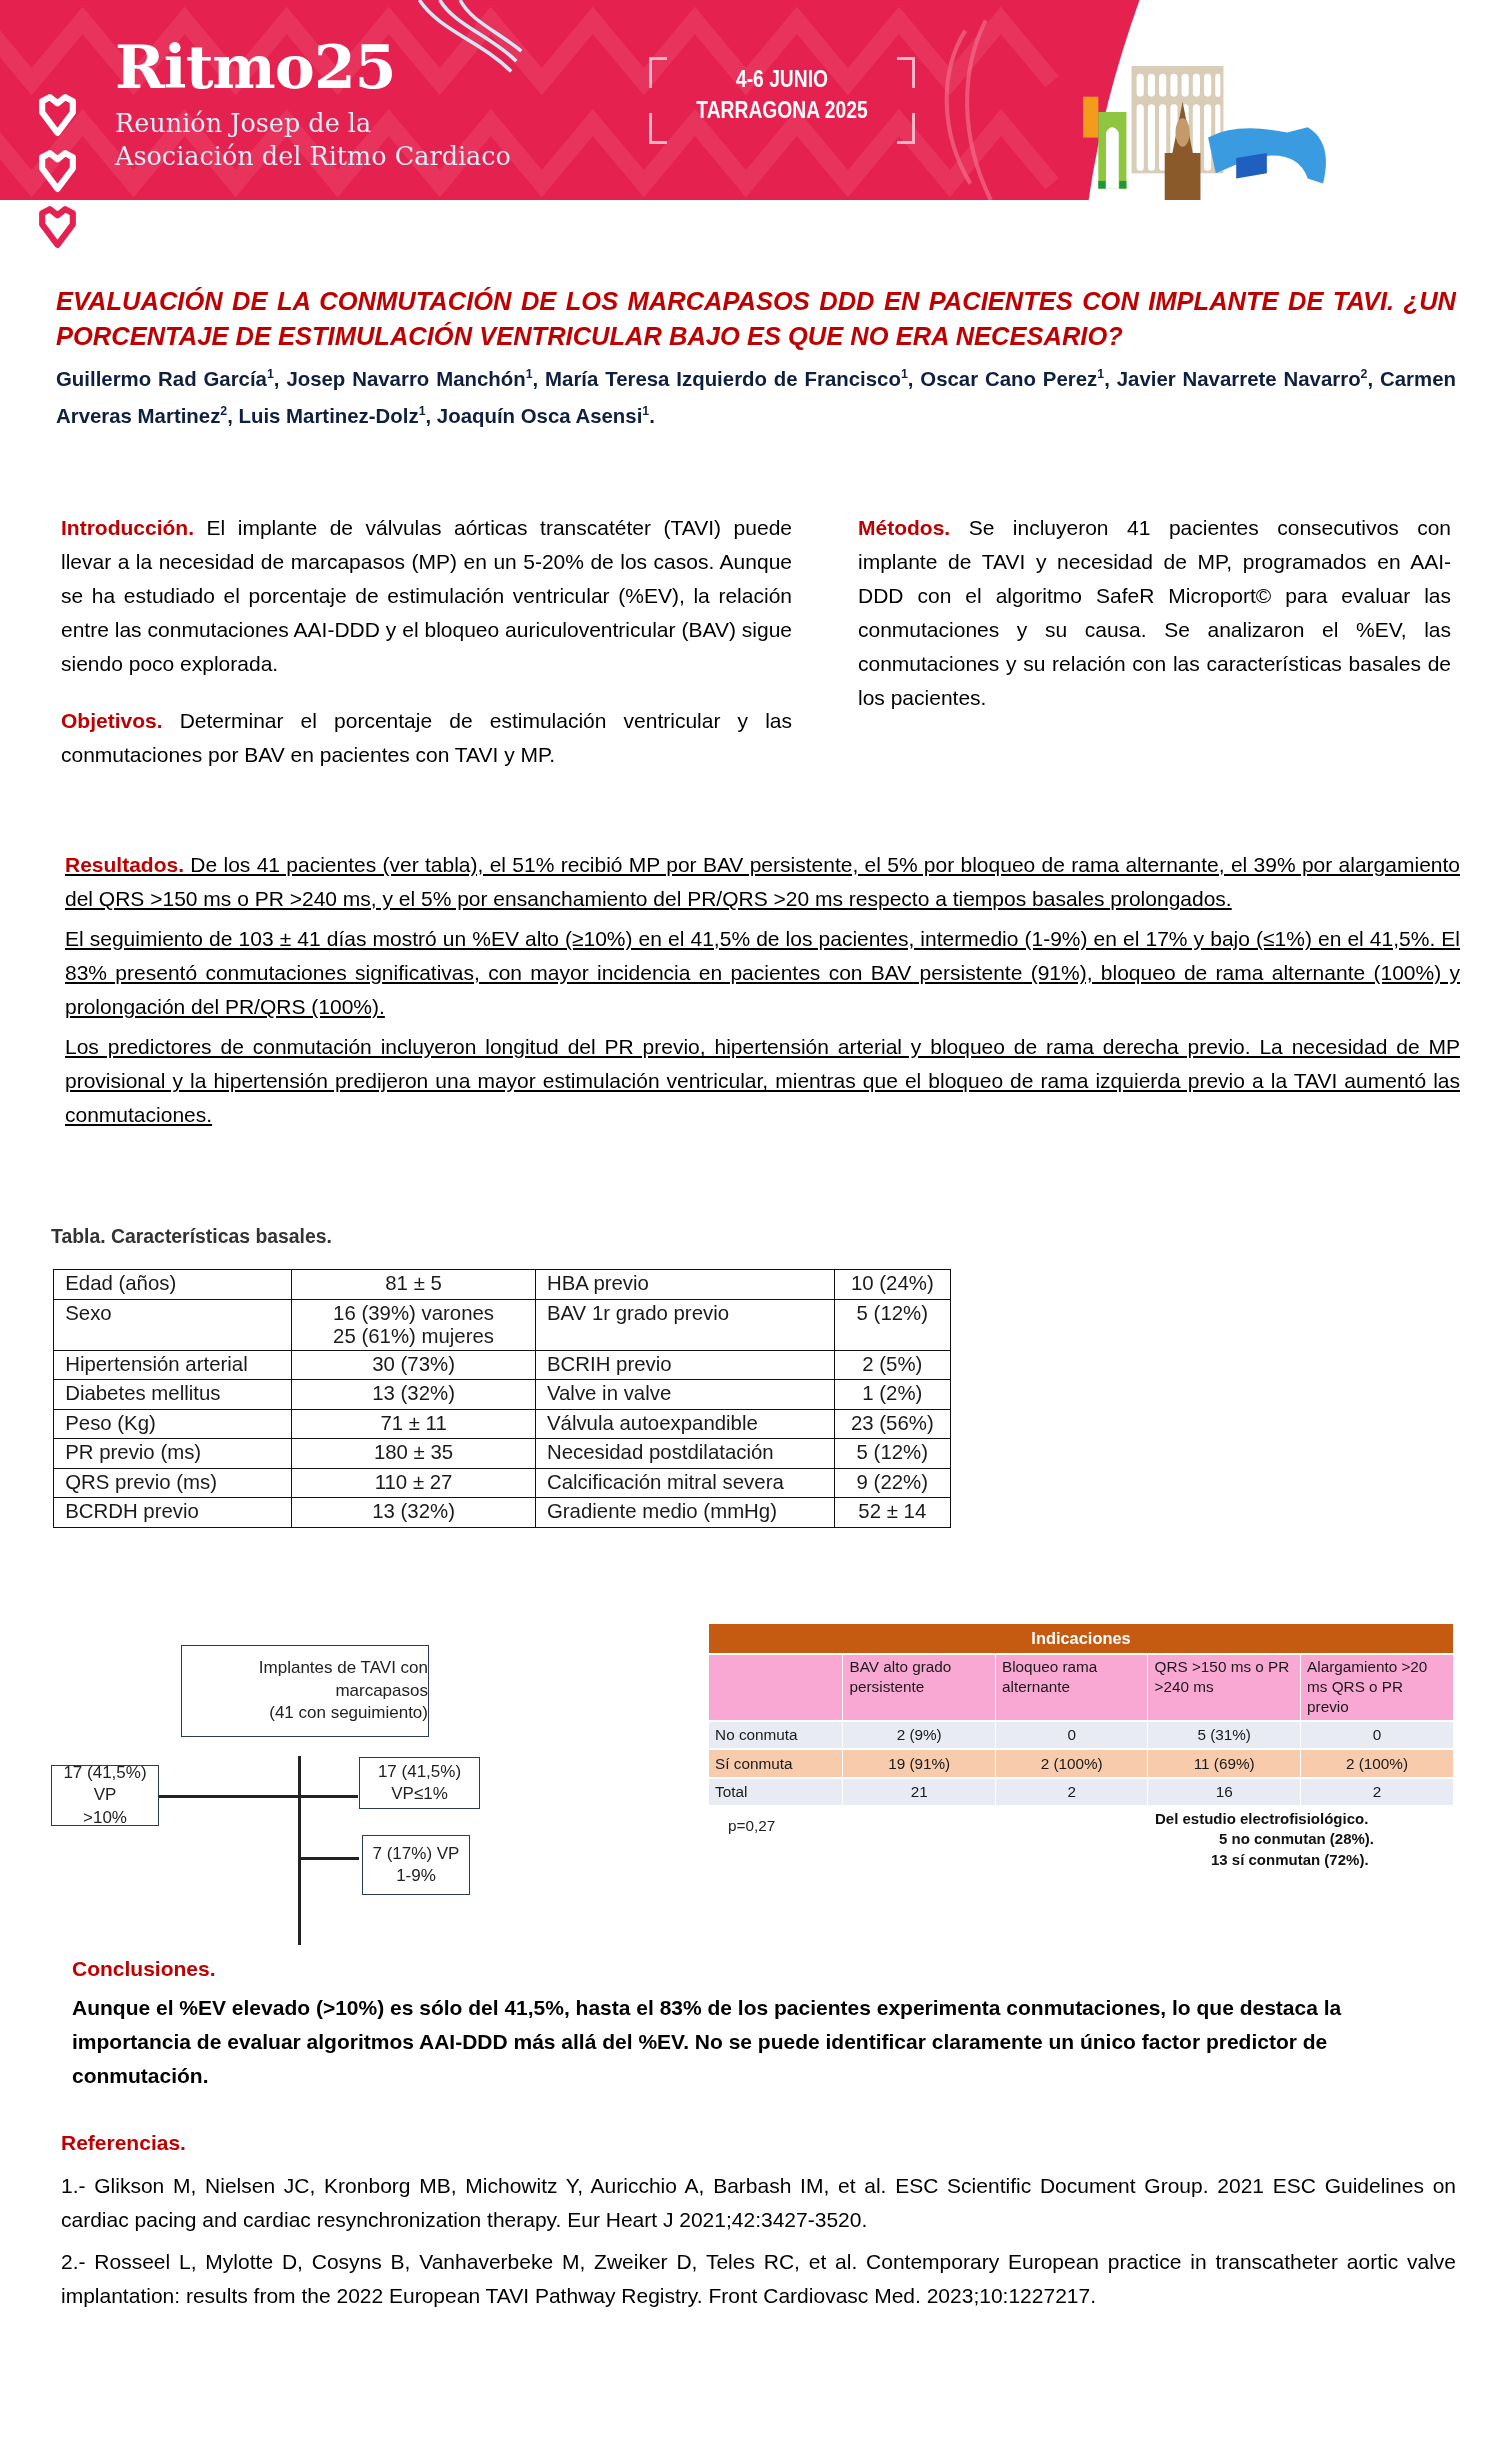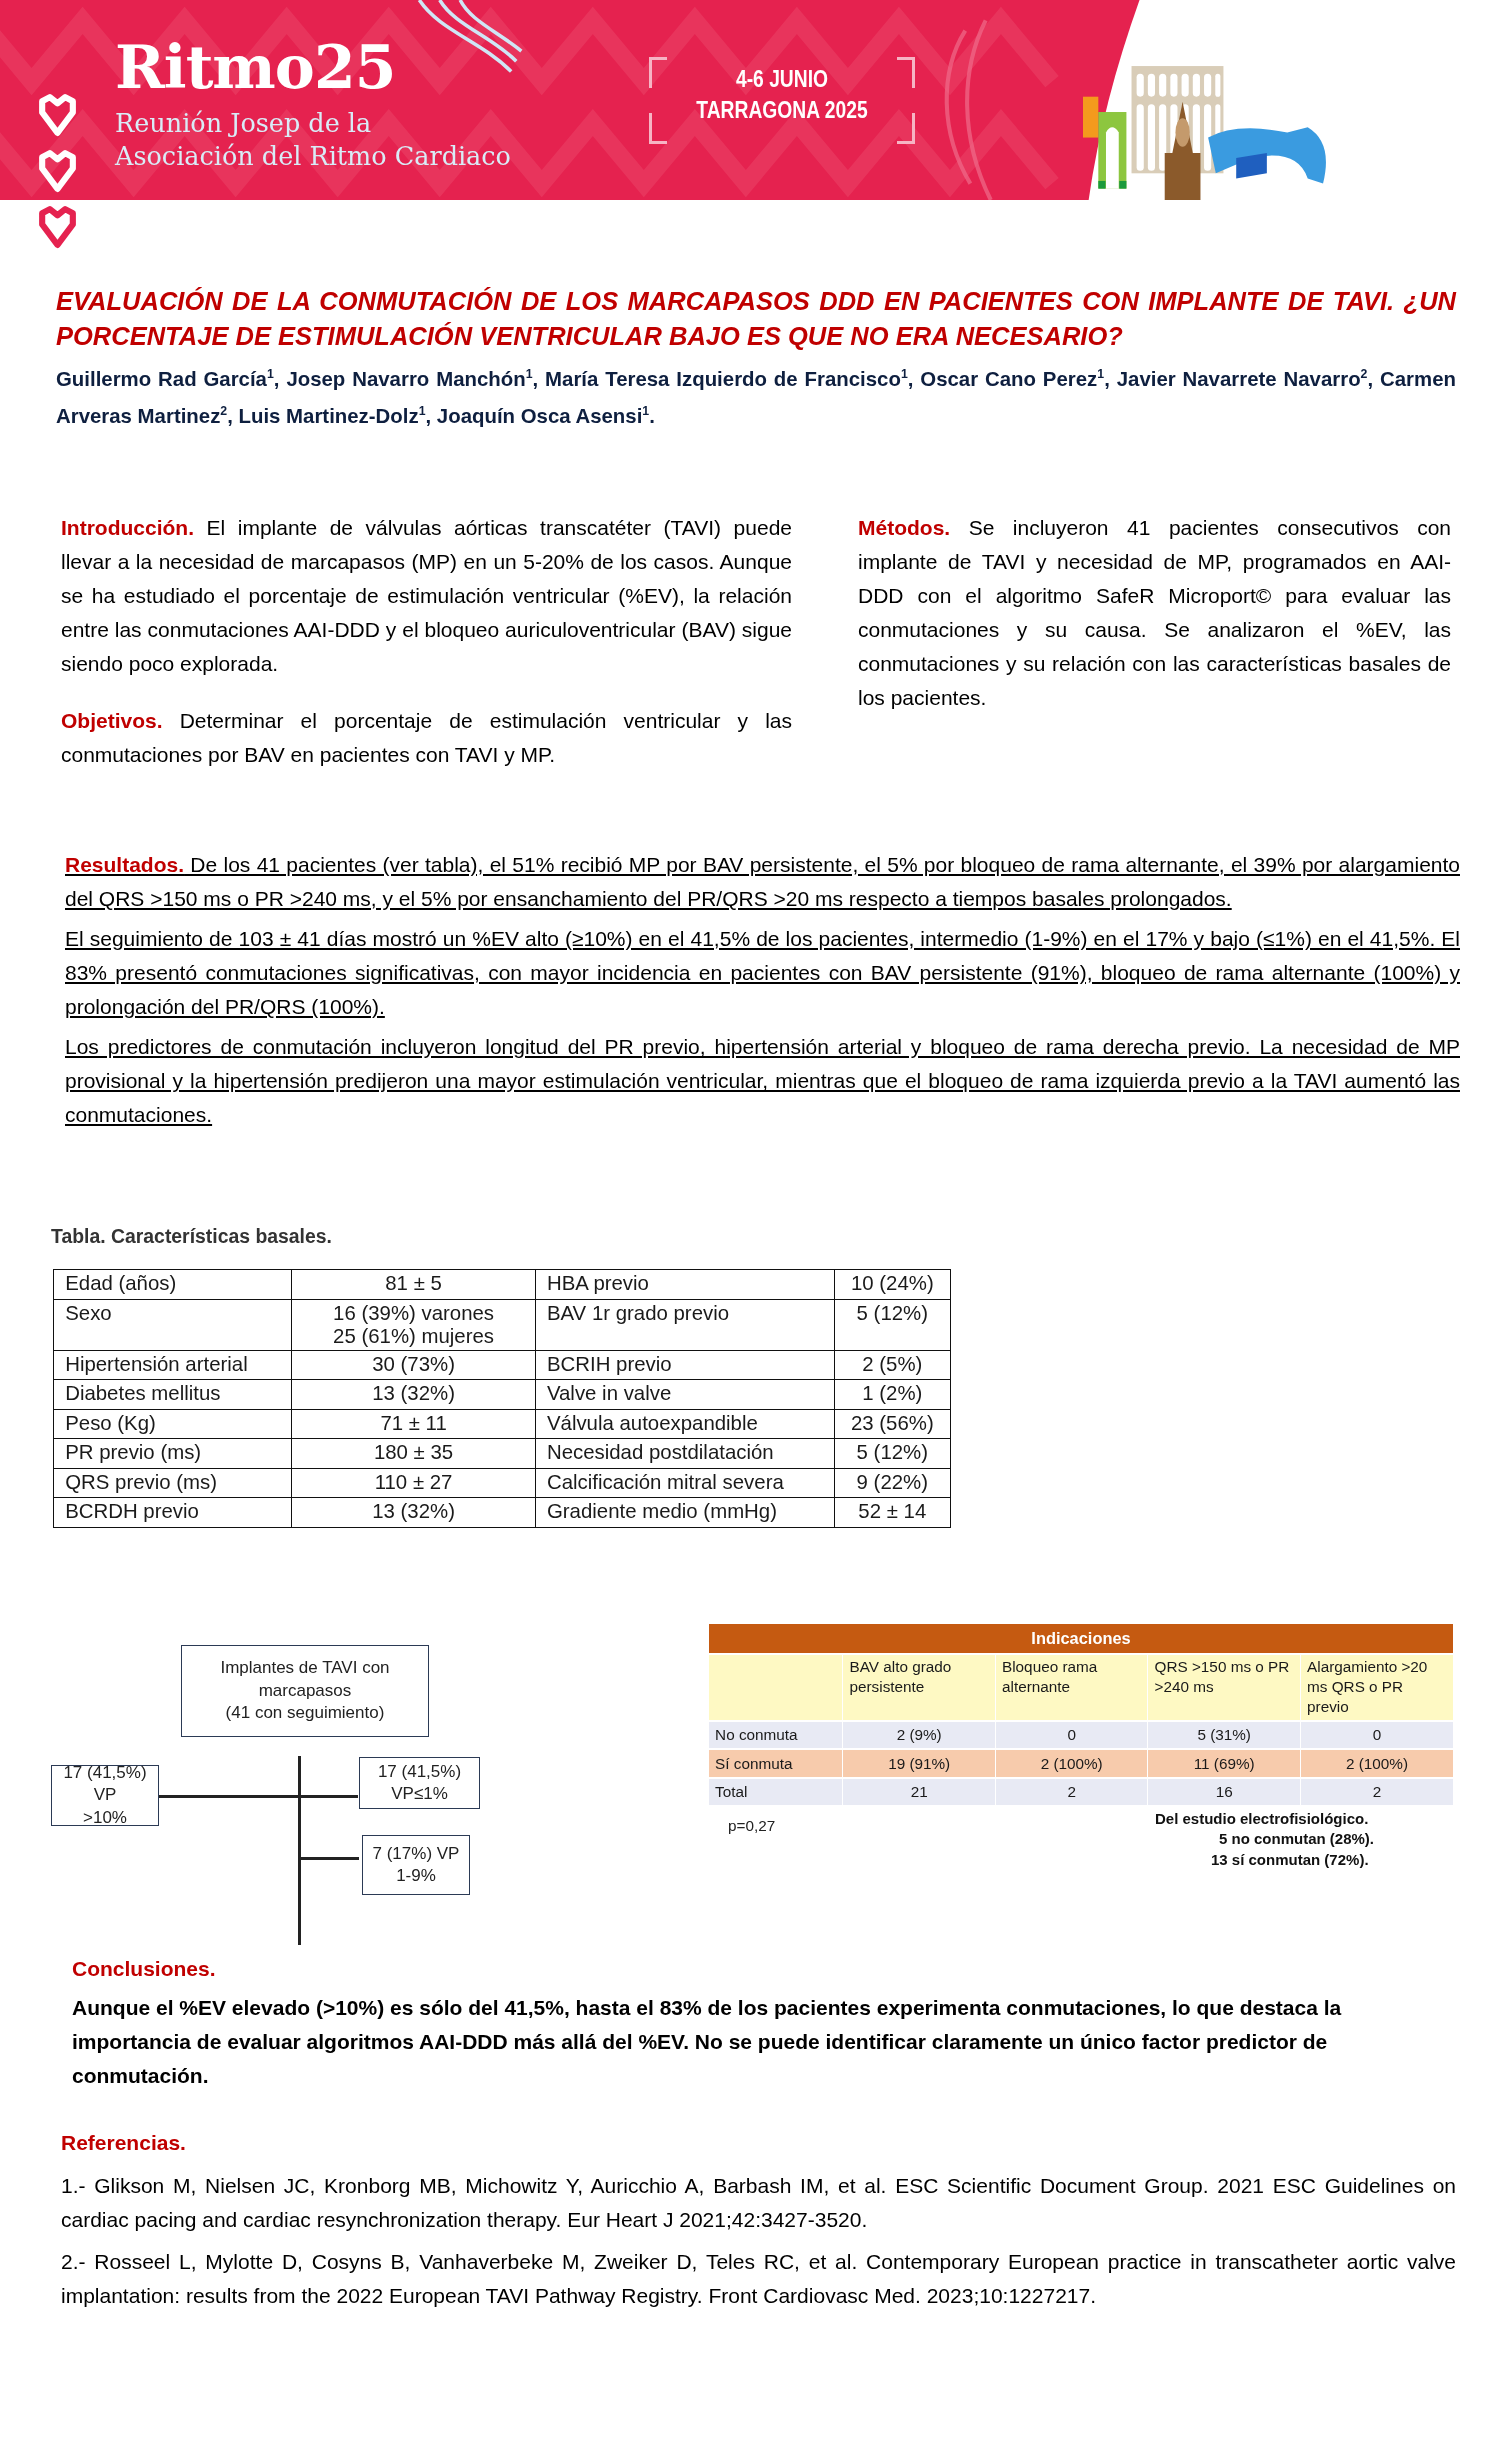--- a/index.html
+++ b/index.html
@@ -95,21 +95,21 @@
 
   
   .ind-wrap { position: absolute; left: 709px; top: 1624px; width: 744px; }
   .ind-table { width: 100%; border-collapse: collapse; font-size: 15.3px; color: #1a1a1a; }
   .ind-table th.head {
     background: #c55a11; color: #fff; font-weight: bold; font-size: 16.4px;
     height: 26.6px; text-align: center; border-bottom: 2px solid #fff;
   }
   .ind-table td { border-left: 1.5px solid #fff; border-bottom: 2px solid #fff; padding: 2px 6.1px; }
   .ind-table td:first-child { border-left: none; }
-  .ind-table tr.colhead td { background: #fef9c3; vertical-align: top; height: 56px; line-height: 20.4px; }
+  .ind-table tr.colhead td { background: #f9a8d4; vertical-align: top; height: 56px; line-height: 20.4px; }
   .ind-table tr.r-light td { background: #e8eaf4; height: 22.5px; }
   .ind-table tr.r-peach td { background: #f7cbac; height: 22.5px; }
   .ind-table td.num { text-align: center; }
   .pvalue { position: absolute; left: 728px; top: 1817px; font-size: 15.3px; color: #222; }
   .ep-note {
     position: absolute; left: 1155px; top: 1809px; font-size: 15px; font-weight: bold; color: #111;
     line-height: 20.4px;
   }
   .ep-note .indent1 { padding-left: 64px; }
   .ep-note .indent2 { padding-left: 56px; }
@@ -297,21 +297,21 @@
       <tr>
         <td class="c1">BCRDH previo</td>
         <td class="c2"><span>13 (32%)</span></td>
         <td class="c3">Gradiente medio (mmHg)</td>
         <td class="c4">52 ± 14</td>
       </tr>
     </tbody>
 </table>
 
 <div class="flow">
-  <div class="flow-box" style="left:130px; top:41px; width:248px; height:92px;">
+  <div class="flow-box" style="left:130px; top:41px; width:248px; height:92px;text-align:right;">
     <div><span>Implantes de TAVI con marcapasos</span><br><span>(41 con seguimiento)</span></div>
   </div>
   <div class="flow-line" style="left:247px; top:152px; width:3.1px; height:189px;"></div>
   <div class="flow-line" style="left:108px; top:191px; width:199px; height:3.1px;"></div>
   <div class="flow-line" style="left:247px; top:253px; width:61px; height:3.1px;"></div>
   <div class="flow-box" style="left:0px; top:161px; width:108px; height:61px;">
     <div><span>17 (41,5%) VP</span><br><span>&gt;10%</span></div>
   </div>
   <div class="flow-box" style="left:308px; top:153px; width:121px; height:52px;">
     <span>17 (41,5%)  VP≤1%</span>

